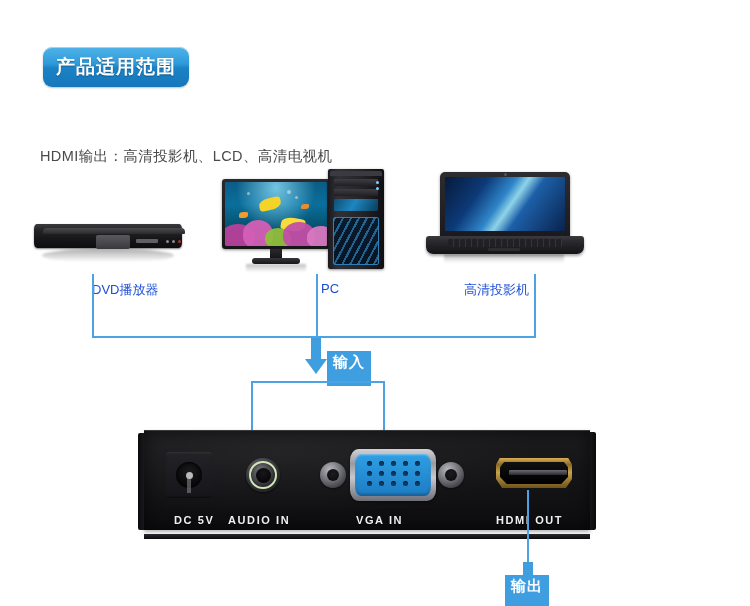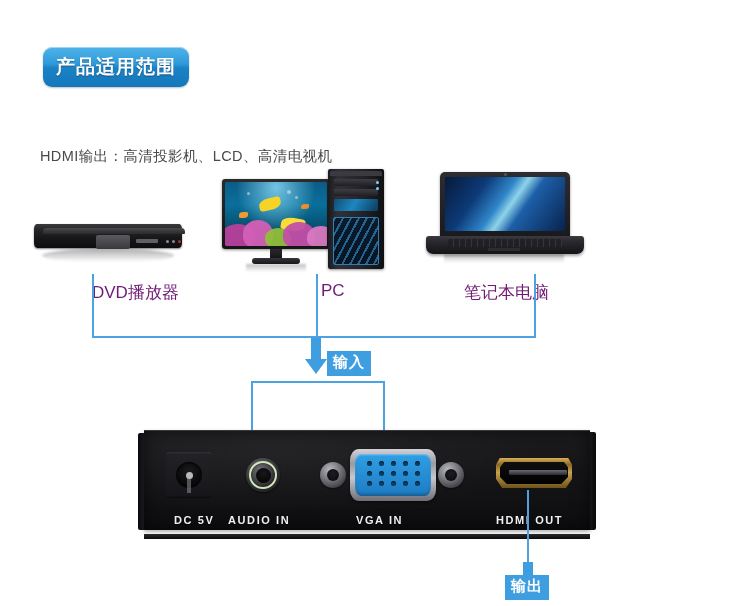--- a/index.html
+++ b/index.html
@@ -131,41 +131,41 @@
     position:absolute; left:2px; top:64px; width:158px; height:18px;
     background: linear-gradient(to bottom,#3a3a3f 0%, #2a2a2f 28%, #141417 100%);
     border-radius:3px 3px 7px 7px;
     box-shadow:0 2px 3px rgba(0,0,0,.35);
   }
   .lap-kb { position:absolute; left:22px; top:3px; width:114px; height:8px; background:repeating-linear-gradient(to right,#202024 0 5px,#36363b 5px 6px); border-radius:1px; opacity:.9;}
   .lap-pad { position:absolute; left:62px; top:12px; width:32px; height:3px; background:#2c2c31; border-radius:1px;}
   .lap-refl { position:absolute; left:20px; top:82px; width:120px; height:9px; background:linear-gradient(to bottom,rgba(40,40,44,.3),rgba(255,255,255,0)); filter:blur(1px); }
 
   
-  .cap { position:absolute; color:#701a75; font-size:17px; white-space:nowrap; }
+  .cap { position:absolute; color:#1d4ed8; font-size:13px; white-space:nowrap; }
   #cap-dvd { left:92px;  top:281px; }
   #cap-pc  { left:321px; top:281px; }
   #cap-lap { left:464px; top:281px; }
 
   
   .ln { position:absolute; background:#4ba3e3; }
   .ln.v { width:1.6px; }
   .ln.h { height:1.6px; }
 
   
   .arrow { position:absolute; }
   .arrow .shaft { position:absolute; left:50%; margin-left:-5px; width:10px; background:#3f9ee0; }
   .arrow .head {
     position:absolute; left:50%; margin-left:-11px; width:0; height:0;
     border-left:11px solid transparent; border-right:11px solid transparent;
     border-top:15px solid #3f9ee0;
   }
   .tag {
     position:absolute; background:#3f9ee0; color:#fff; font-size:15px; font-weight:bold;
-    padding:2px 6px 6px 6px; letter-spacing:1px; white-space:nowrap; line-height:1.15;
+    padding:2px 6px 16px 6px; letter-spacing:1px; white-space:nowrap; line-height:1.15;
   }
 
   
   #panel { position:absolute; left:138px; top:430px; width:458px; height:105px; }
   .pnl-face {
     position:absolute; left:6px; top:0; width:446px; height:100px;
     background:
       radial-gradient(ellipse at 30% 20%, rgba(255,255,255,.05), rgba(255,255,255,0) 60%),
       linear-gradient(to bottom, #1c1c1e 0%, #151517 45%, #0d0d0f 100%);
     border-top:1px solid #3a3a3e;
@@ -326,21 +326,21 @@
     </div>
     <div class="lap-base">
       <div class="lap-kb"></div>
       <div class="lap-pad"></div>
     </div>
     <div class="lap-refl"></div>
   </div>
 
   <div class="cap" id="cap-dvd">DVD播放器</div>
   <div class="cap" id="cap-pc">PC</div>
-  <div class="cap" id="cap-lap">笔记本电脑</div>
+  <div class="cap" id="cap-lap">高清投影机</div>
 
   <div class="ln v" style="left:92px;  top:274px; height:63px;"></div>
   <div class="ln v" style="left:316px; top:274px; height:63px;"></div>
   <div class="ln v" style="left:534px; top:274px; height:63px;"></div>
   <div class="ln h" style="left:92px;  top:336px; width:444px;"></div>
   <div class="ln v" style="left:316px; top:325px; height:14px;"></div>
 
   <div class="arrow" style="left:306px; top:338px; width:20px; height:36px;">
     <div class="shaft" style="top:0; height:22px;"></div>
     <div class="head" style="top:21px;"></div>

